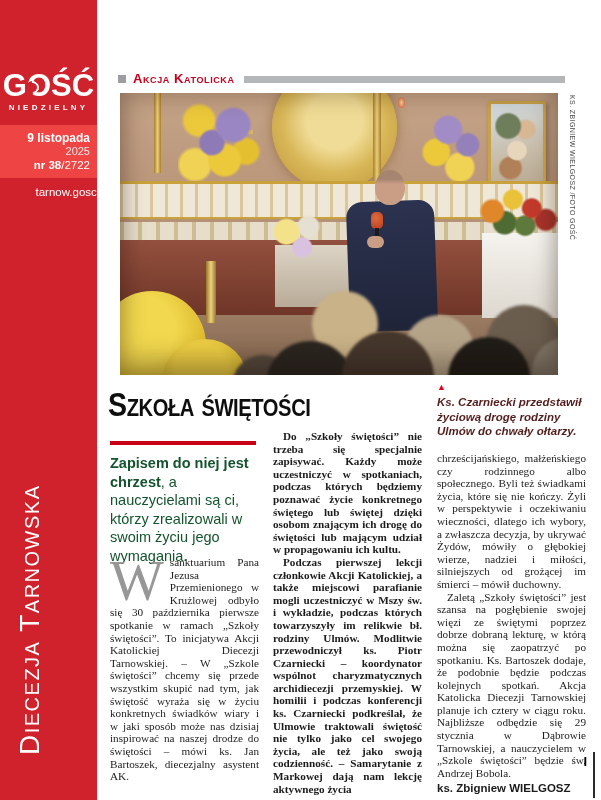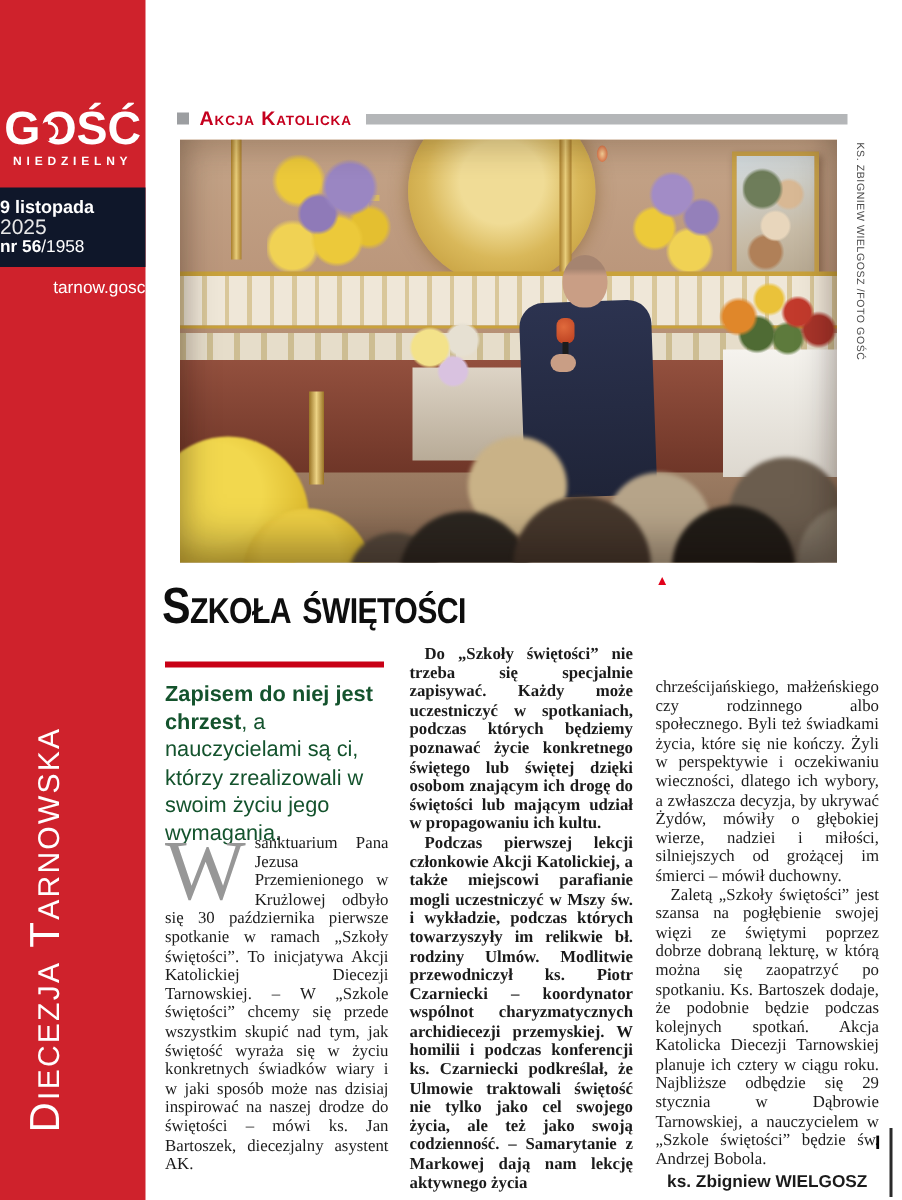--- a/index.html
+++ b/index.html
@@ -9,24 +9,24 @@
 
   
   .sidebar { position:absolute; left:0; top:0; width:97px; height:800px; background:#cf222c; }
   .logo-block { position:absolute; left:0; top:70px; width:97px; text-align:center; color:#fff; }
   .logo-title { position:relative; display:inline-block; font-size:31px; font-weight:bold;
     letter-spacing:0px; line-height:32px; }
   .logo-swirl { position:absolute; left:26px; top:11px; width:13px; height:13px;
     background:#cf222c; border-radius:50%; border:2px solid transparent;
     border-top-color:#fff; border-right-color:#fff; transform:rotate(40deg); }
   .logo-sub { font-size:8px; font-weight:bold; letter-spacing:3.2px; margin-top:1px; }
-  .issue-box { position:absolute; left:0; top:125px; width:97px; height:53px; background:#0f172a;
-    color:#fff; padding:6px 7px 0 0; }
+  .issue-box { position:absolute; left:0; top:125px; width:97px; height:53px; background:#ef4444;
+    color:#fff; text-align:right; padding:6px 7px 0 0; }
   .issue-date { font-size:12px; font-weight:bold; line-height:14px; }
-  .issue-year { font-size:14px; color:#e8e8e8; line-height:13px; }
+  .issue-year { font-size:11px; color:#e8e8e8; line-height:13px; }
   .issue-nr { font-size:11.5px; line-height:14px; }
   .issue-nr b { font-weight:bold; }
   .site { position:absolute; left:0; top:186px; width:109px; text-align:right; color:#fff; font-size:11.5px; }
   .vertical-section { position:absolute; left:46px; bottom:45px; transform:rotate(-90deg);
     transform-origin:left bottom; white-space:nowrap; color:#fff; font-size:28px;
     font-variant:small-caps; letter-spacing:1.5px; font-weight:normal; }
 
   
   .edition { position:absolute; left:430px; top:18px; width:138px; height:31px;
     display:flex; align-items:center; }
@@ -153,41 +153,41 @@
   .col { position:absolute; width:149px; font-family:"Liberation Serif", serif;
     font-size:11.2px; line-height:12.6px; color:#1b1b1b; text-align:justify; }
   .col p { margin:0; }
   .col .indent { text-indent:10px; }
   .col1 { left:110px; top:556px; }
   .col2 { left:273px; top:430px;font-weight:bold; }
   .col3 { left:437px; top:452px; }
   .dropcap { float:left; font-size:57px; line-height:44px; color:#979797;
     margin:3px 6px 0 0; font-family:"Liberation Serif", serif; }
   .author { font-family:"Liberation Sans", sans-serif; font-weight:bold; font-size:11.5px;
-    text-align:center; margin-top:3px !important; }
+    text-align:left; margin-top:3px !important; }
 
   .page-marker { position:absolute; right:6px; top:752px; display:flex; align-items:flex-start; }
   .page-marker .pm-i { font-weight:bold; font-size:13px; margin-right:6px; margin-top:2px; }
   .page-marker .pm-line { width:2px; height:46px; background:#2a2a2a; }
 </style>
 </head>
 <body>
 
 <div class="page">
 
   <aside class="sidebar">
     <div class="logo-block">
       <div class="logo-title">GOŚĆ</div>
       <span class="logo-swirl"></span>
       <div class="logo-sub">NIEDZIELNY</div>
     </div>
     <div class="issue-box">
       <div class="issue-date">9 listopada</div>
       <div class="issue-year">2025</div>
-      <div class="issue-nr"><b>nr 56</b><span>/1958</span></div>
+      <div class="issue-nr"><b>nr 38</b><span>/2722</span></div>
     </div>
     <div class="site">tarnow.gosc.pl</div>
     <div class="vertical-section">Diecezja Tarnowska</div>
   </aside>
 
 
   <div class="kicker">
     <span class="kicker-square"></span>
     <span class="kicker-label">Akcja Katolicka</span>
     <span class="kicker-bar"></span>
@@ -229,20 +229,21 @@
     <div class="ph-head ph-h7"></div>
     <div class="ph-vignette"></div>
   </figure>
 
   <div class="photo-credit">KS. ZBIGNIEW WIELGOSZ /FOTO GOŚĆ</div>
 
   <h1 class="headline">Szkoła świętości</h1>
 
   <div class="caption">
     <div class="caption-marker">▲</div>
+    <div class="caption-text">Ks. Czarniecki przedstawił życiową drogę rodziny Ulmów do chwały ołtarzy.</div>
   </div>
 
   <div class="lead">
     <div class="lead-rule"></div>
     <p><b>Zapisem do niej jest chrzest</b><span>, a nauczycielami są ci, którzy zrealizowali w swoim życiu jego wymagania.</span></p>
   </div>
 
   <div class="col col1">
     <p class="body-p"><span class="dropcap">W</span><span>sanktuarium Pana Jezusa Przemienionego w Krużlowej odbyło się 30 października pierwsze spotkanie w ramach „Szkoły świętości”. To inicjatywa Akcji Katolickiej Diecezji Tarnowskiej. – W „Szkole świętości” chcemy się przede wszystkim skupić nad tym, jak świętość wyraża się w życiu konkretnych świadków wiary i w jaki sposób może nas dzisiaj inspirować na naszej drodze do świętości – mówi ks. Jan Bartoszek, diecezjalny asystent AK.</span></p>
   </div>

